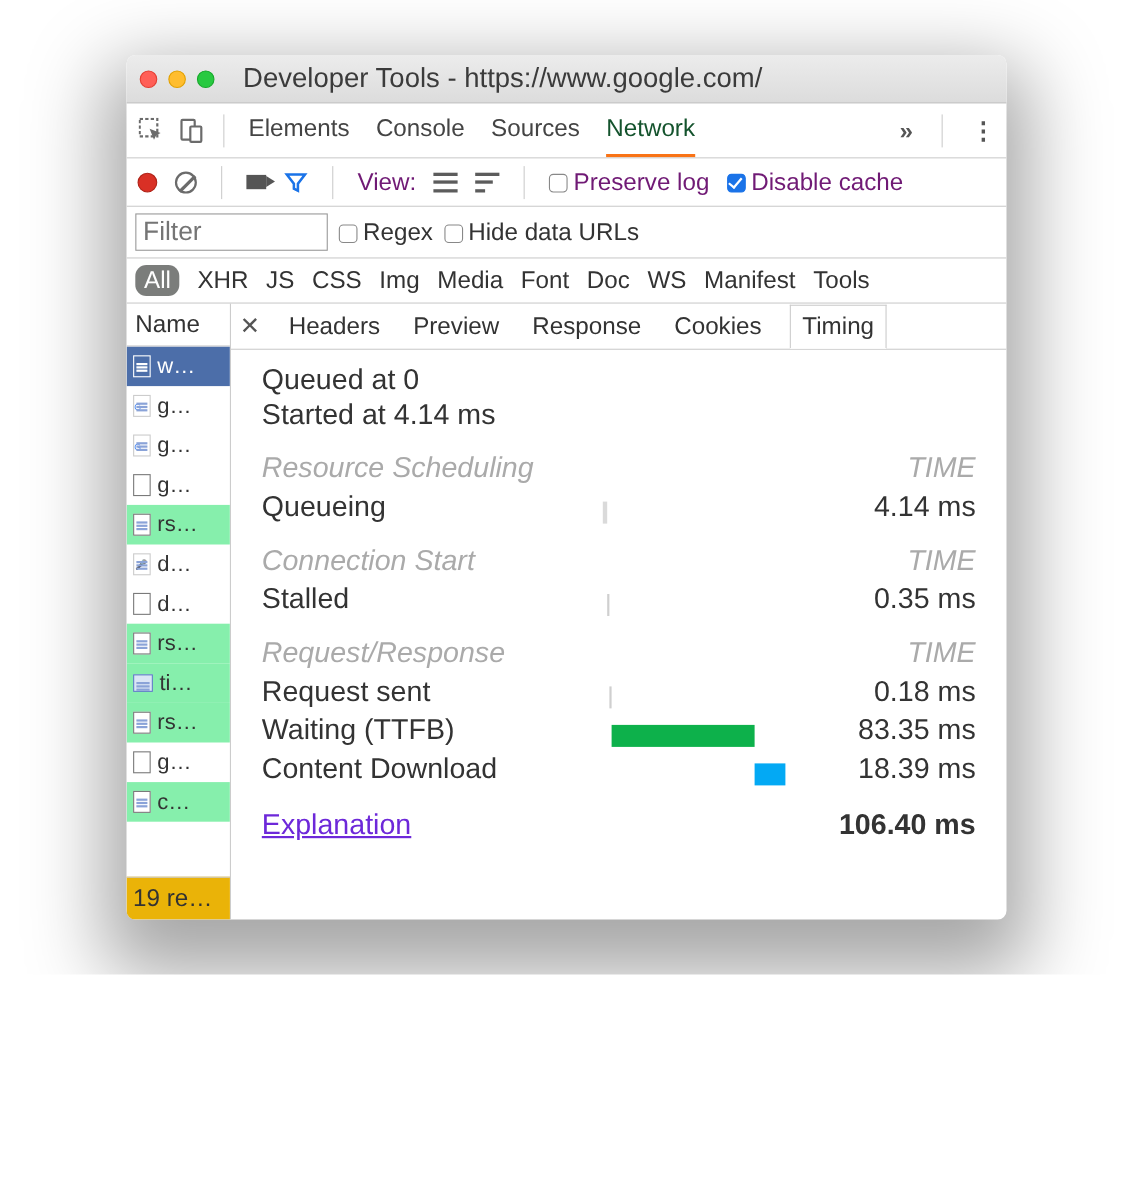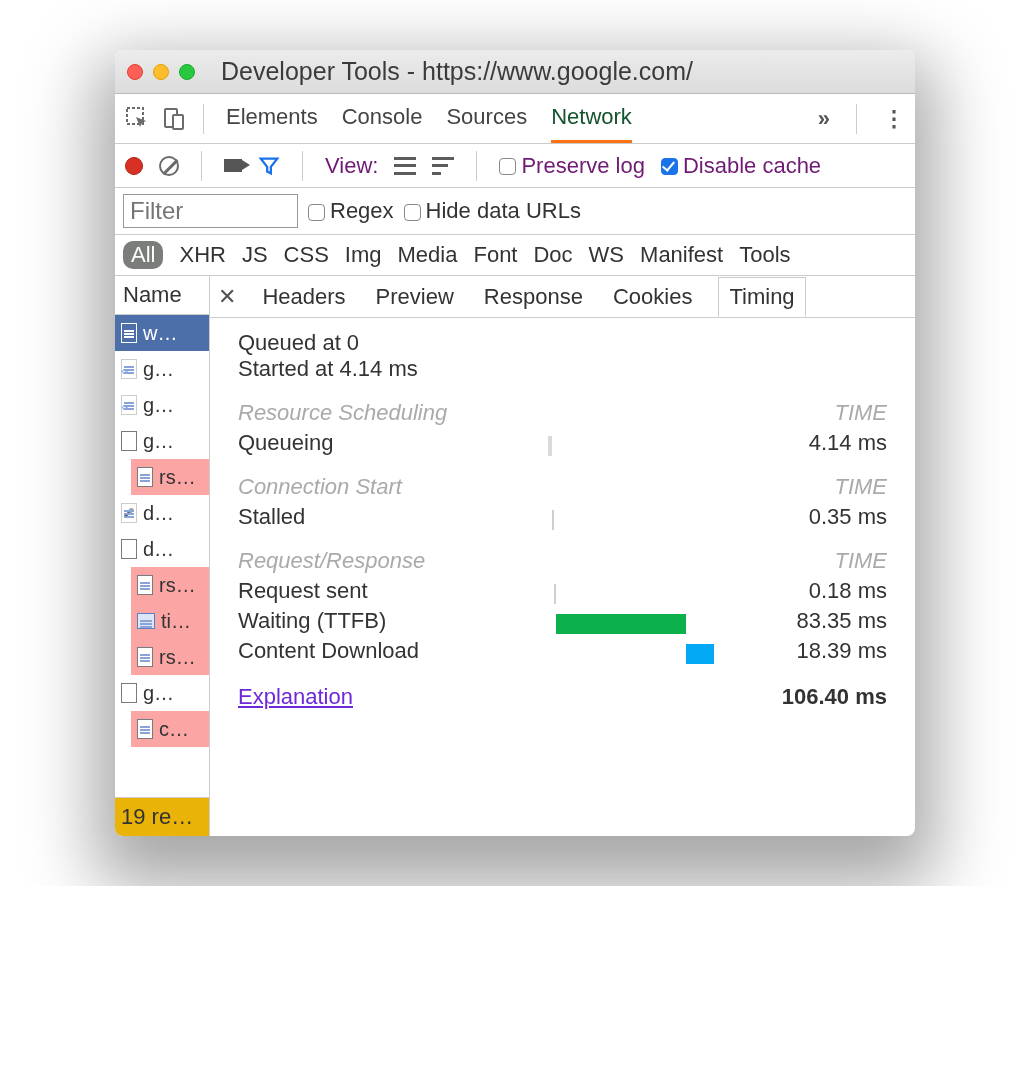--- a/index.html
+++ b/index.html
@@ -106,34 +106,34 @@
   .type-filter .pill {
     background:#7b7d7b;color:#fff;padding:1px 8px;border-radius:10px;
   }
   
   .main { display:flex; height: 560px; }
   .req-col { width: 95px; border-right: 1px solid #ccc; display:flex;flex-direction:column;}
   .req-header { padding: 6px 8px; border-bottom:1px solid #ccc; color:#333;}
   .req-list { flex:1; overflow:hidden; }
   .req-row { height:36px; display:flex;align-items:center;gap:6px;padding:0 6px;border-bottom:0px; font-size:20px;color:#333; white-space:nowrap; overflow:hidden;}
   .req-row.selected { background:#4c6ea9;color:#fff;}
-  .req-row.zebra { background:#fca5a5;margin-left:16px; }
+  .req-row.zebra { background:#86efac; }
   .file-ico { width:16px;height:20px;border:1.5px solid #7a7a7a;background:#fff;position:relative;flex-shrink:0;}
   .file-ico::after{content:"";position:absolute;top:3px;left:2px;right:2px;height:2px;box-shadow:0 0 0 #8aa3d8,0 3px 0 #8aa3d8,0 6px 0 #8aa3d8,0 9px 0 #8aa3d8;}
   .file-ico.sel{border-color:#fff;background:#4c6ea9;}
   .file-ico.sel::after{box-shadow:0 0 0 #fff,0 3px 0 #fff,0 6px 0 #fff,0 9px 0 #fff;}
   .file-ico.plain::after{display:none;}
   .req-footer { border-top:1px solid #ccc;padding:6px 6px;background:#eab308;color:#333;white-space:nowrap;overflow:hidden;}
   
   .detail { flex:1; display:flex; flex-direction:column;}
   .detail-tabs { display:flex;align-items:center;border-bottom:1px solid #ccc;height:42px;padding:0 8px;gap:22px;}
   .detail-tabs .x { color:#555;cursor:pointer;}
   .detail-tab { color:#333;cursor:pointer;padding:6px 4px;}
   .detail-tab.active { border:1px solid #ccc;border-bottom:1px solid #fff;margin-bottom:-1px;padding:6px 10px;}
-  .timing { padding: 12px 28px; font-size:22px; color:#333; overflow:hidden;}
+  .timing { padding: 12px 28px; font-size:26px; color:#333; overflow:hidden;}
   .timing .sect-head { color:#aaa; display:flex;justify-content:space-between;margin-top:18px;font-style:italic;}
   .trow { display:flex;align-items:flex-end;margin:4px 0;}
   .trow .lbl { width: 310px; }
   .trow .bar { width: 190px; position:relative; height:20px;}
   .trow .bar .seg{position:absolute;height:20px;}
   .trow .val { flex:1;text-align:right;}
   .footer-row{display:flex;justify-content:space-between;margin-top:20px;}
   .footer-row a{color:#6d28d9;text-decoration:underline;cursor:pointer;}
   .footer-row .total{font-weight:bold;}
 </style>

